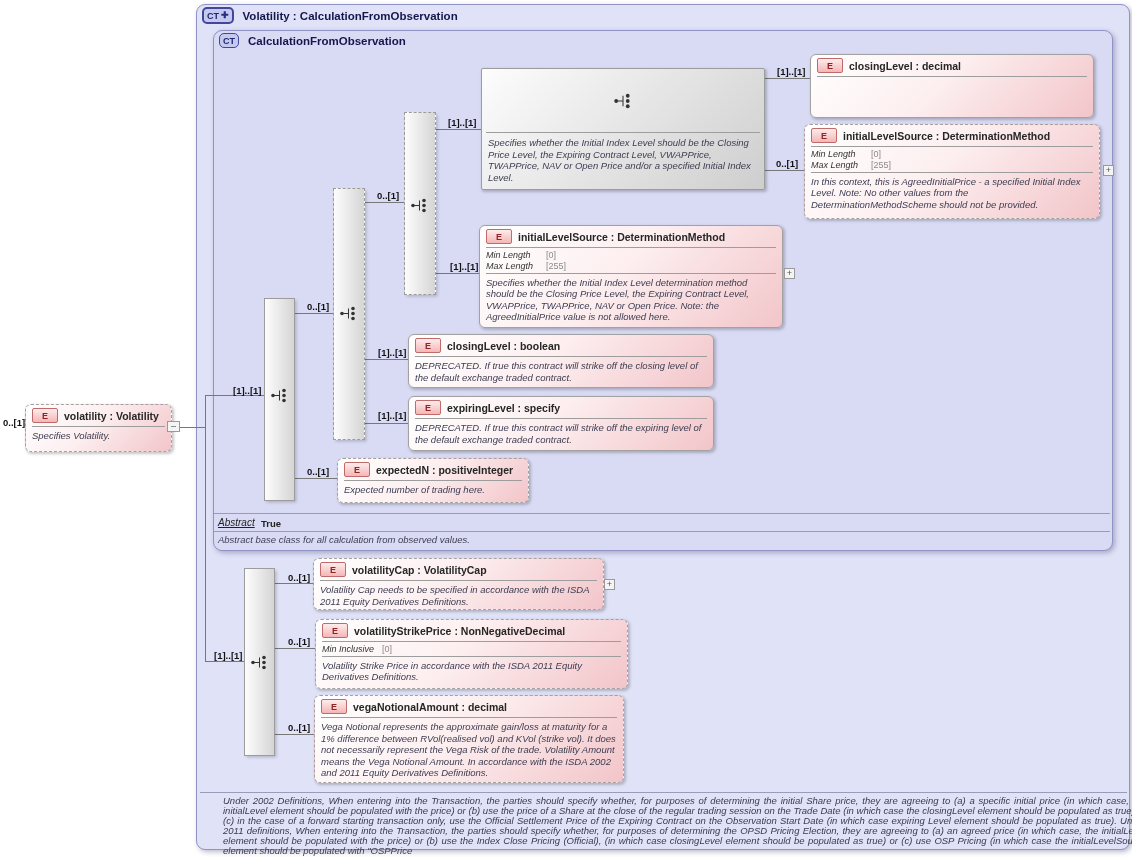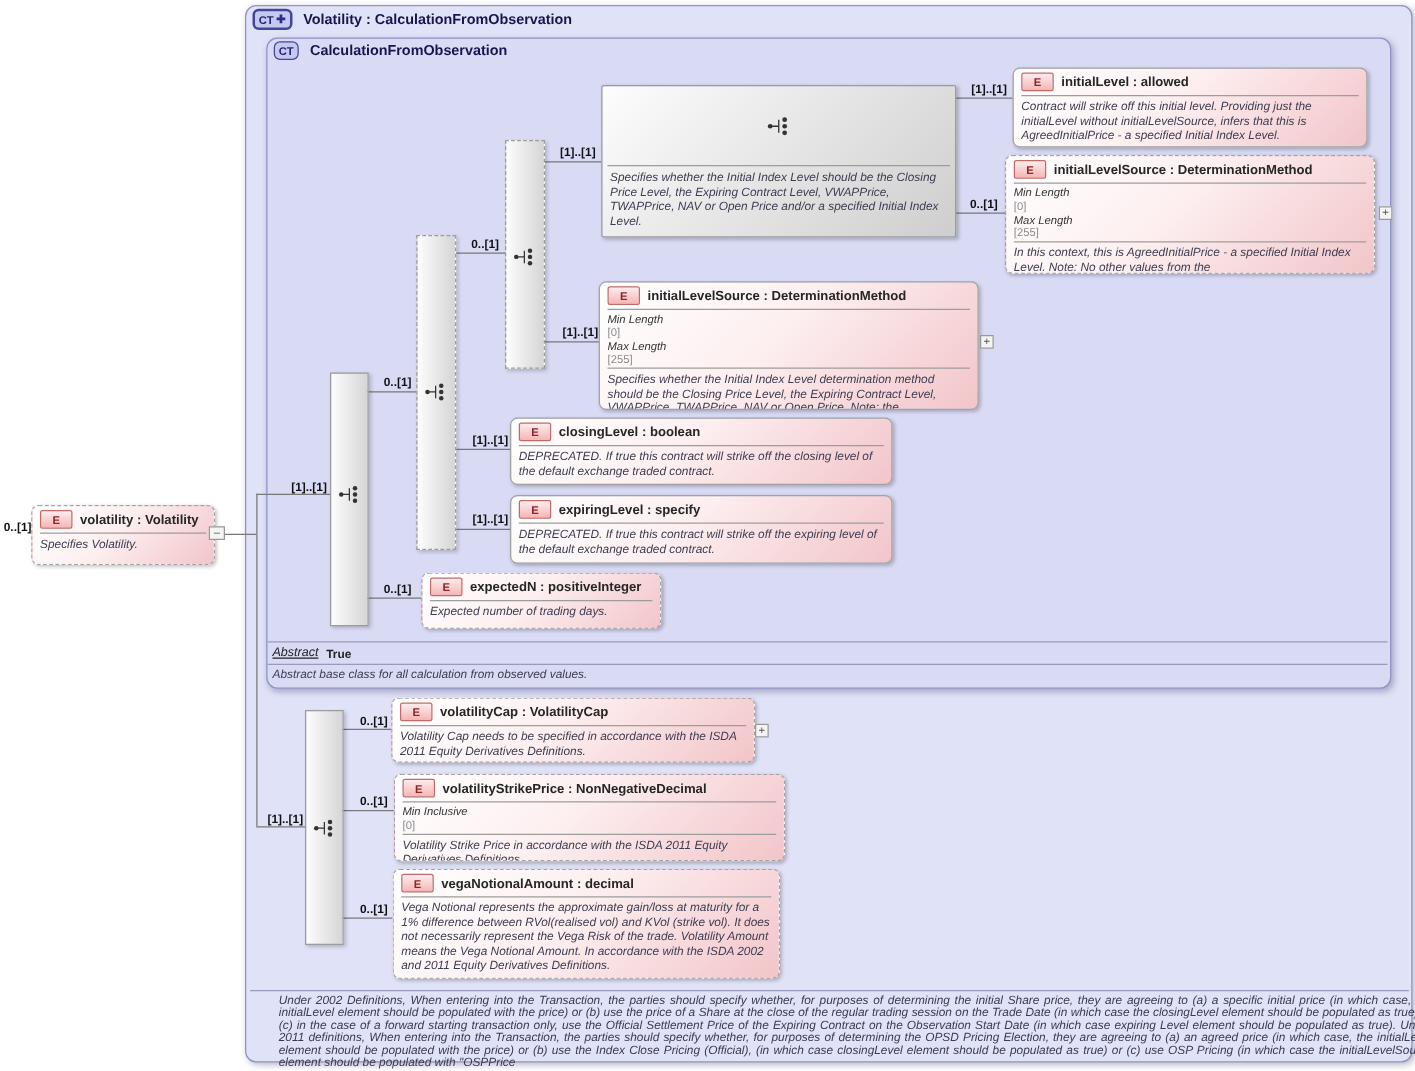--- a/index.html
+++ b/index.html
@@ -19,21 +19,21 @@
         background:linear-gradient(135deg,#ffffff 0%,#fdeff0 45%,#f2c5c9 100%);
         box-shadow:1.5px 1.5px 3px rgba(0,0,0,.22);}
   .elem.opt{border-style:dashed;}
   .elem-head{display:flex;align-items:center;gap:6px;padding:3px 6px 2px 6px;}
   .e-badge{flex:0 0 auto;width:24px;height:13px;border:1px solid #c16a6a;border-radius:2px;
            background:linear-gradient(#feecec,#f4b6b6);color:#8e2424;font-weight:bold;font-size:9px;
            display:flex;align-items:center;justify-content:center;}
   .elem-title{font-weight:bold;font-size:10.5px;color:#262626;white-space:nowrap;}
   .sep{height:1px;background:#9d9d9d;margin:1px 6px;}
   .facets{padding:1px 6px 0 6px;}
-  .facet-row{display:flex;font-size:9px;color:#333;line-height:1.2;flex-direction:column;}
+  .facet-row{display:flex;font-size:9px;color:#333;line-height:1.2;}
   .facet-label{font-style:italic;width:60px;}
   .facet-val{color:#8b8b8b;}
   .doc{font-style:italic;font-size:9.5px;color:#3d3d52;padding:2px 6px 4px 6px;line-height:1.22;}
 
   .bar{background:linear-gradient(to right,#fdfdfd,#d5d5d5);border:1px solid #9c9c9c;box-shadow:1.5px 1.5px 3px rgba(0,0,0,.2);}
   .bar.opt{border-style:dashed;}
   .gray-box{background:linear-gradient(135deg,#fdfdfd,#cecece);border:1px solid #9c9c9c;border-radius:2px;
             box-shadow:1.5px 1.5px 3px rgba(0,0,0,.22);}
 
   .occurs{font-weight:bold;font-size:9.5px;color:#111;white-space:nowrap;}
@@ -142,24 +142,23 @@
       <span class="e-badge">E</span>
       <span class="elem-title">volatility : Volatility</span>
     </div>
     <div class="sep"></div>
     <div class="doc">Specifies Volatility.</div>
   </div>
 
   <div class="abs elem" style="left:810px;top:54px;width:282px;height:62px;">
     <div class="elem-head">
       <span class="e-badge">E</span>
-      <span class="elem-title">initialLevel : allowed</span>
-    </div>
-    <div class="sep"></div>
-    <div class="doc">Contract will strike off this initial level. Providing just the initialLevel without initialLevelSource, infers that this is AgreedInitialPrice - a specified Initial Index Level.</div>
+      <span class="elem-title">closingLevel : decimal</span>
+    </div>
+    <div class="sep"></div>
   </div>
 
   <div class="abs elem opt" style="left:804px;top:124px;width:294px;height:93px;">
     <div class="elem-head">
       <span class="e-badge">E</span>
       <span class="elem-title">initialLevelSource : DeterminationMethod</span>
     </div>
     <div class="sep"></div>
     <div class="facets">
       <div class="facet-row">
@@ -212,21 +211,21 @@
     <div class="sep"></div>
     <div class="doc">DEPRECATED. If true this contract will strike off the expiring level of the default exchange traded contract.</div>
   </div>
 
   <div class="abs elem opt" style="left:337px;top:458px;width:190px;height:43px;">
     <div class="elem-head">
       <span class="e-badge">E</span>
       <span class="elem-title">expectedN : positiveInteger</span>
     </div>
     <div class="sep"></div>
-    <div class="doc">Expected number of trading days.</div>
+    <div class="doc">Expected number of trading here.</div>
   </div>
 
   <div class="abs elem opt" style="left:313px;top:558px;width:289px;height:50px;">
     <div class="elem-head">
       <span class="e-badge">E</span>
       <span class="elem-title">volatilityCap : VolatilityCap</span>
     </div>
     <div class="sep"></div>
     <div class="doc">Volatility Cap needs to be specified in accordance with the ISDA 2011 Equity Derivatives Definitions.</div>
   </div>

